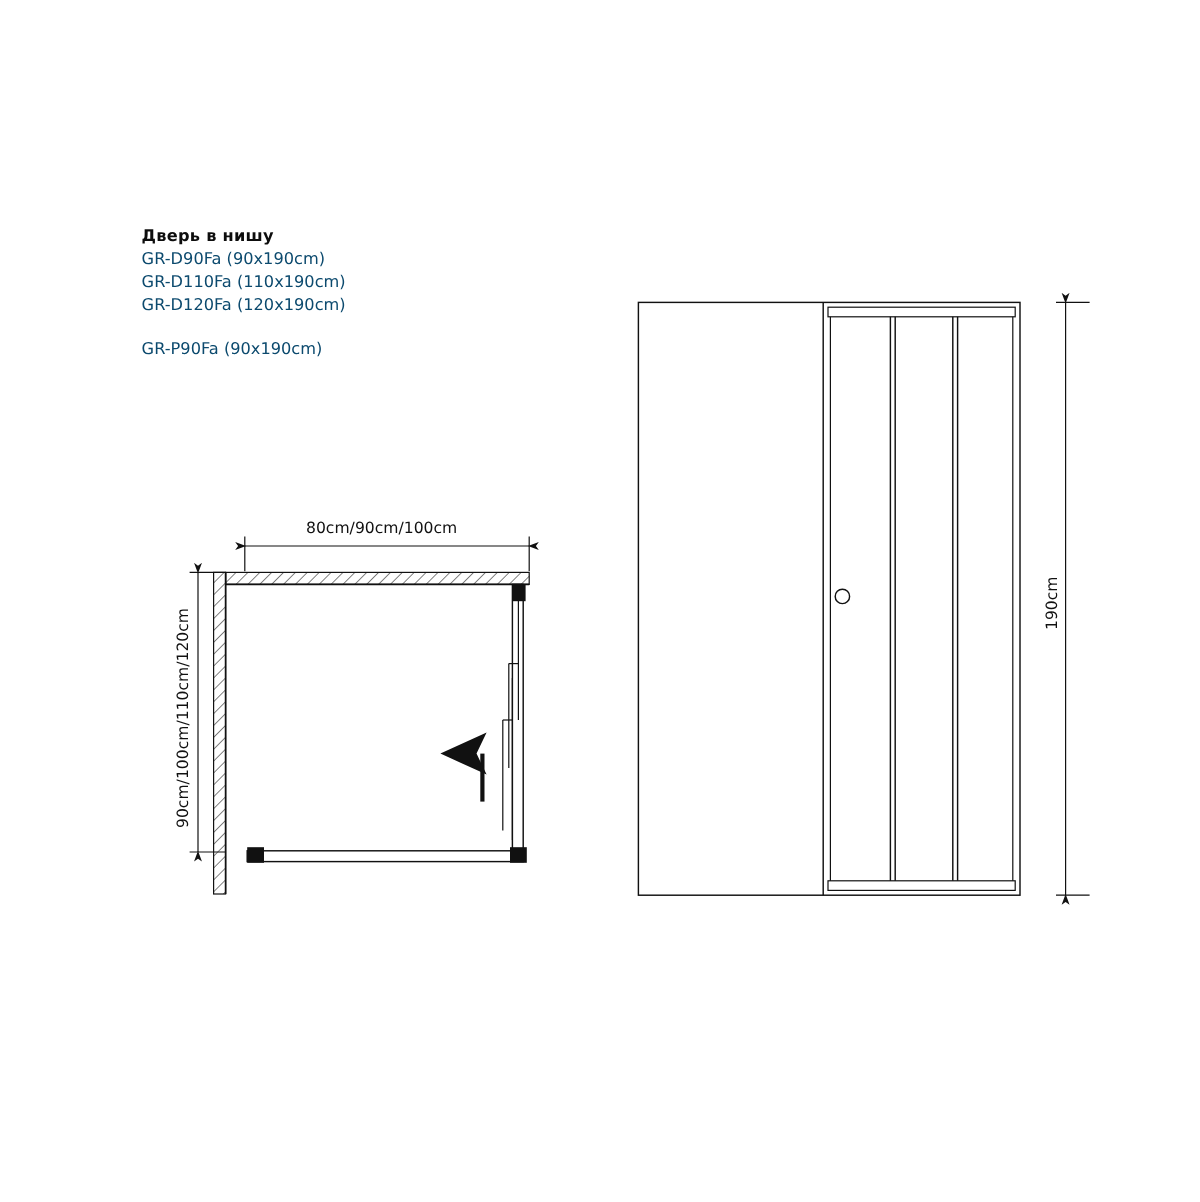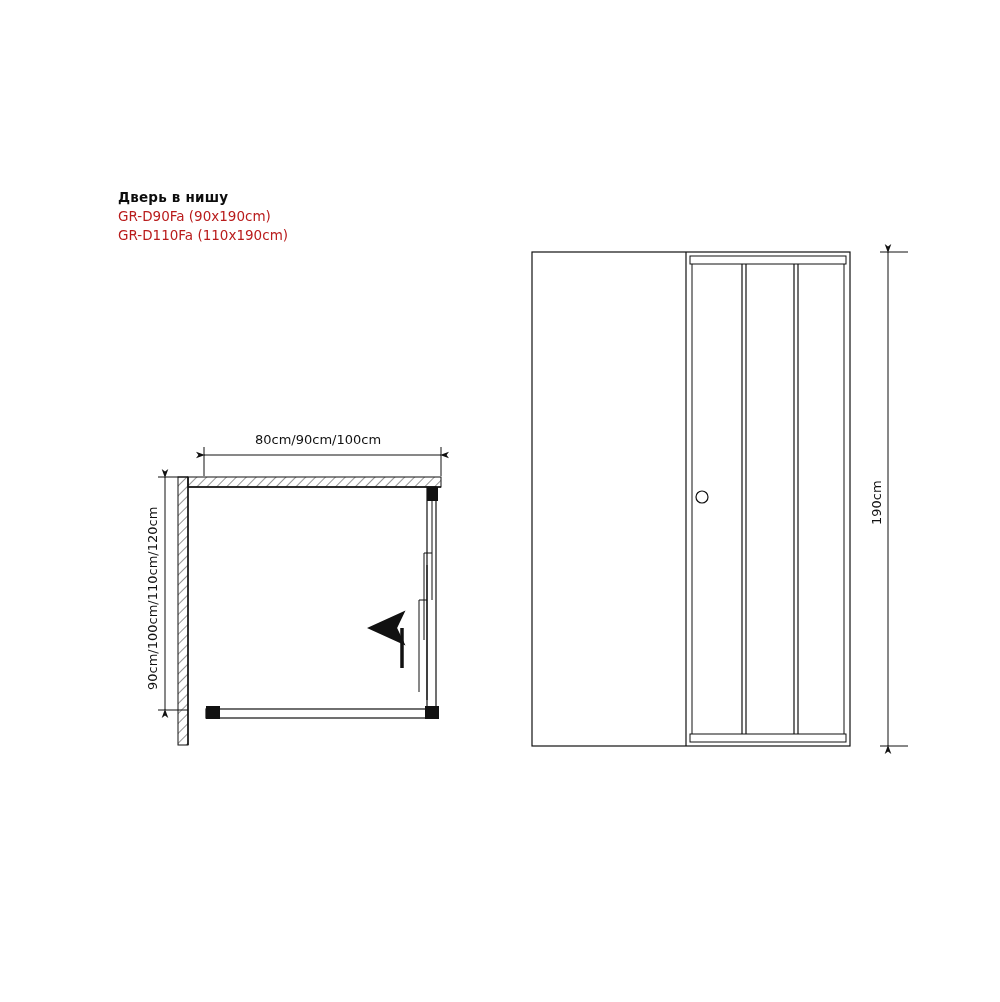--- a/index.html
+++ b/index.html
@@ -27,21 +27,21 @@
   .legend-title {
     font-size: 13.5px;
     font-weight: bold;
     letter-spacing: .2px;
     line-height: 19px;
     color: #0d0d0d;
   }
   .legend-row {
     font-size: 13.5px;
     line-height: 19px;
-    color: #b91c1c;
+    color: #0c4a6e;
     white-space: nowrap;
   }
 
   svg.diagram {
     position: absolute;
     left: 0;
     top: 0;
     width: 1000px;
     height: 1002px;
   }
@@ -59,23 +59,25 @@
 </style>
 </head>
 <body>
 
 <div class="legend">
 
   <div class="legend-block">
     <div class="legend-title">Дверь в нишу</div>
     <div class="legend-row">GR-D90Fa (90x190cm)</div>
     <div class="legend-row">GR-D110Fa (110x190cm)</div>
+    <div class="legend-row">GR-D120Fa (120x190cm)</div>
   </div>
 
   <div class="legend-block">
+    <div class="legend-row">GR-P90Fa (90x190cm)</div>
   </div>
 
 </div>
 
 <svg class="diagram" viewBox="0 0 1000 1002">
 
   <defs>
     <pattern id="hatch" width="7" height="7" patternTransform="rotate(45)" patternUnits="userSpaceOnUse">
       <line x1="0" y1="0" x2="0" y2="7" stroke="#2b2b2b" stroke-width="1"></line>
     </pattern>

